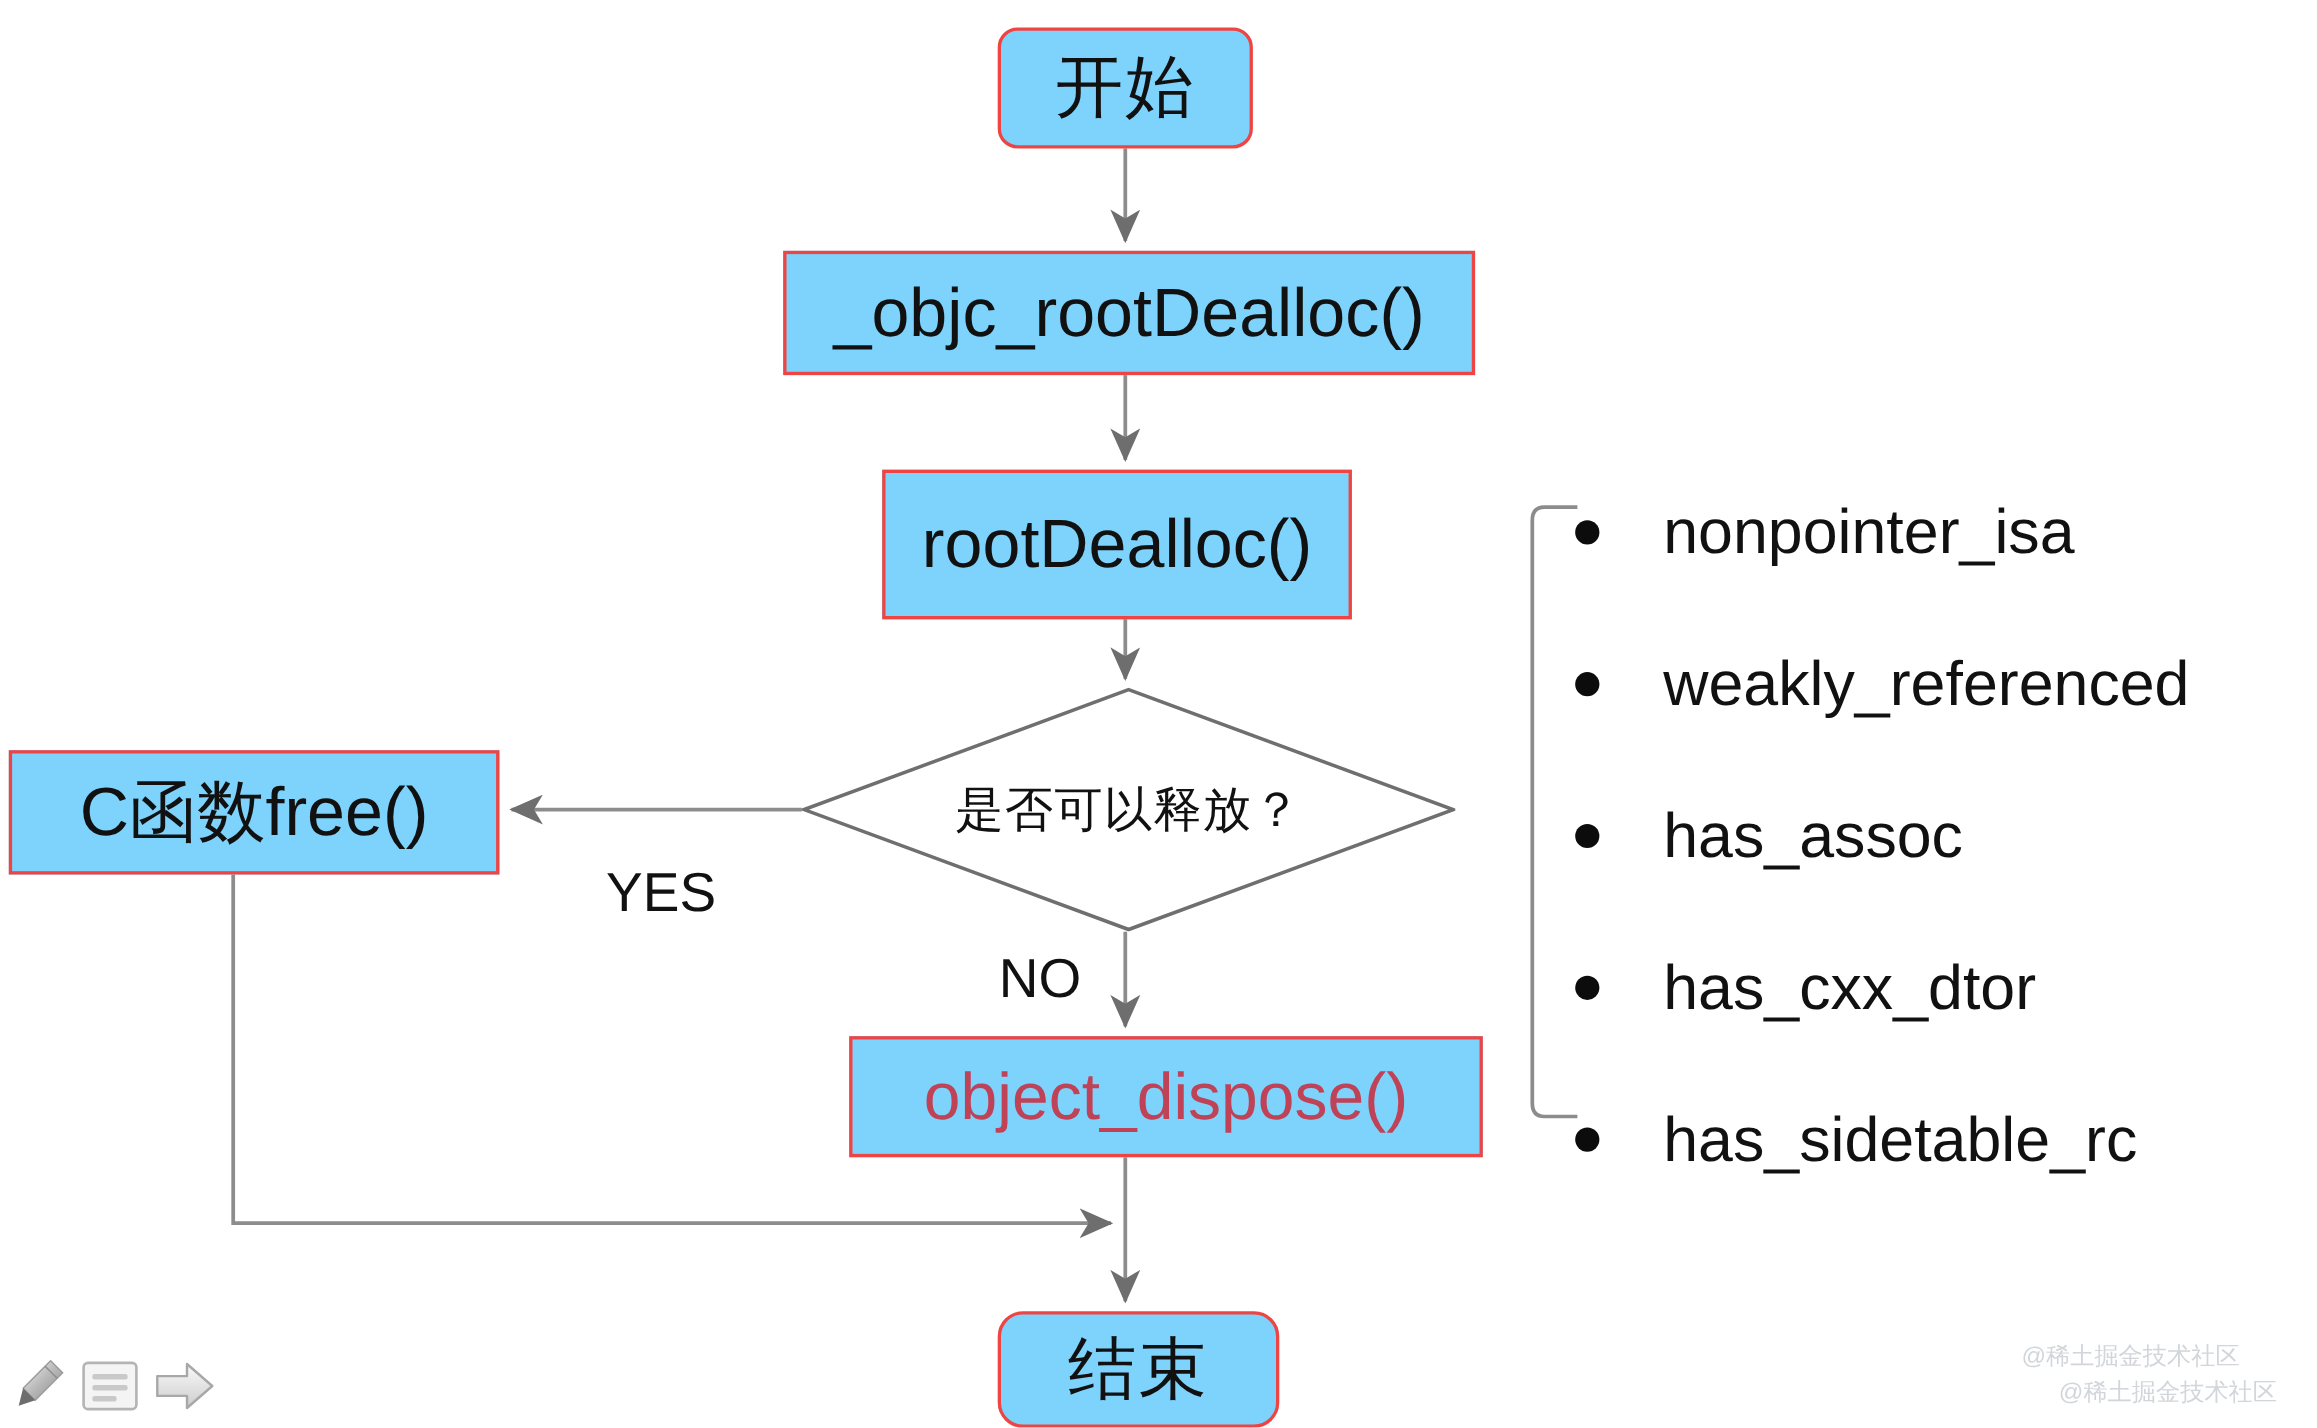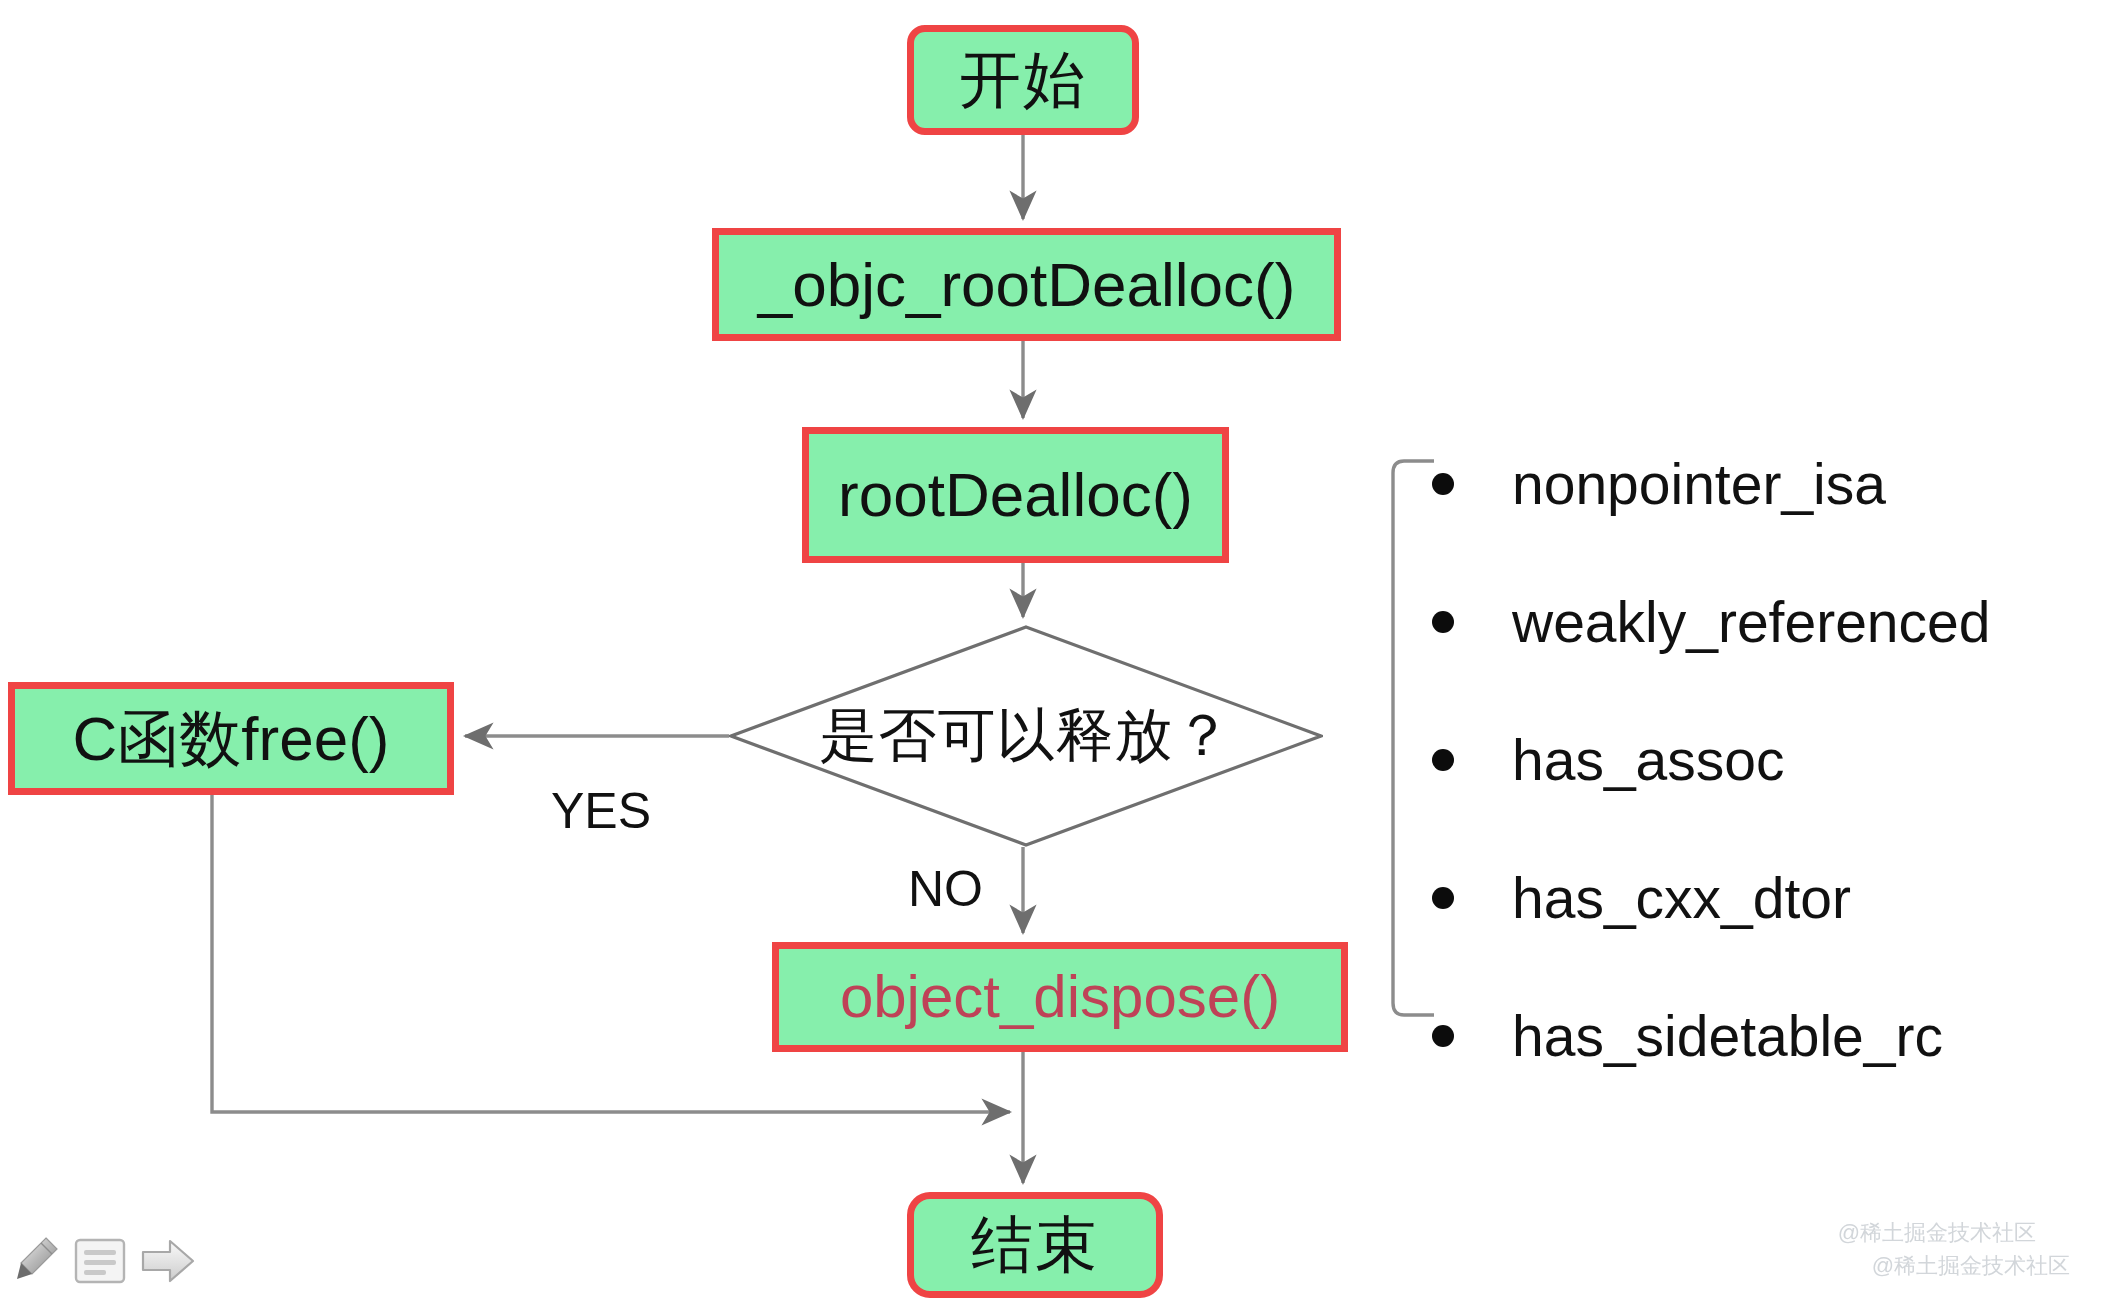--- a/index.html
+++ b/index.html
@@ -22,22 +22,22 @@
     left: 0;
     top: 0;
     width: 2106px;
     height: 1298px;
   }
 
   
   .node {
     position: absolute;
     box-sizing: border-box;
-    background: #86efac;
-    border: 7px solid #ef4444;
+    background: #7dd3fc;
+    border: 3px solid #ef4444;
     display: flex;
     align-items: center;
     justify-content: center;
     color: #111111;
     white-space: nowrap;
   }
   .node.terminator {
     border-radius: 18px;
   }
   .node-label {
@@ -89,21 +89,21 @@
     inset: 0;
     width: 100%;
     height: 100%;
   }
   #node-decision .diamond-label {
     position: absolute;
     inset: 0;
     display: flex;
     align-items: center;
     justify-content: center;
-    font-size: 58px;
+    font-size: 44px;
     color: #111111;
     white-space: nowrap;
     letter-spacing: 1px;
   }
 
   
   .edge-label {
     position: absolute;
     font-size: 50px;
     color: #111111;

